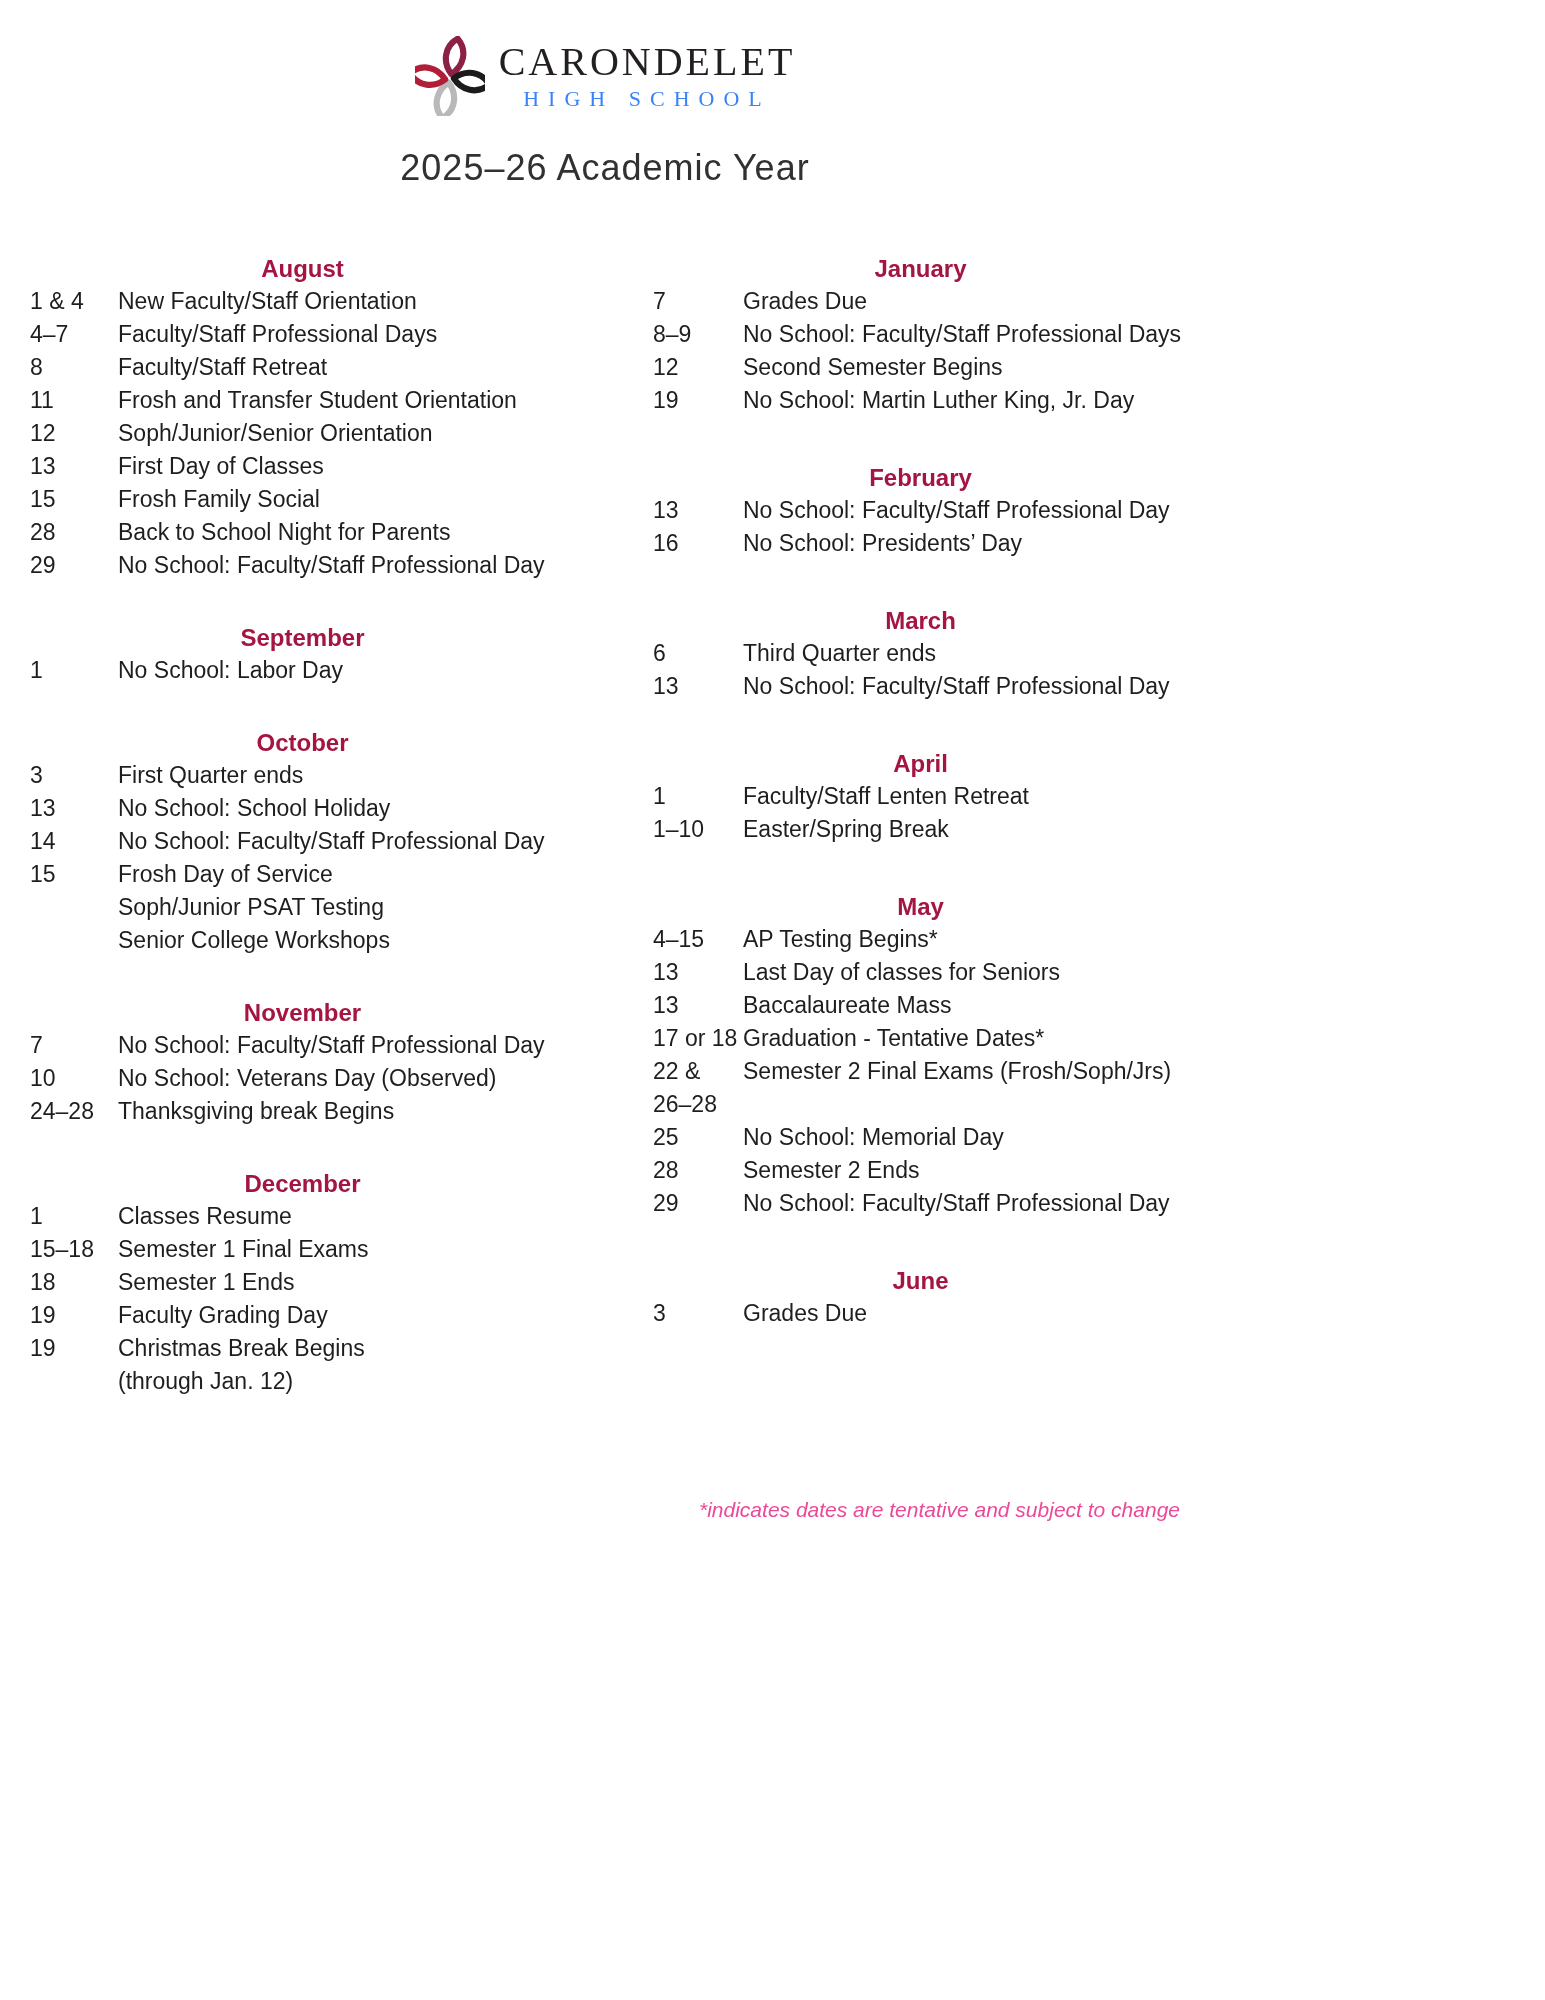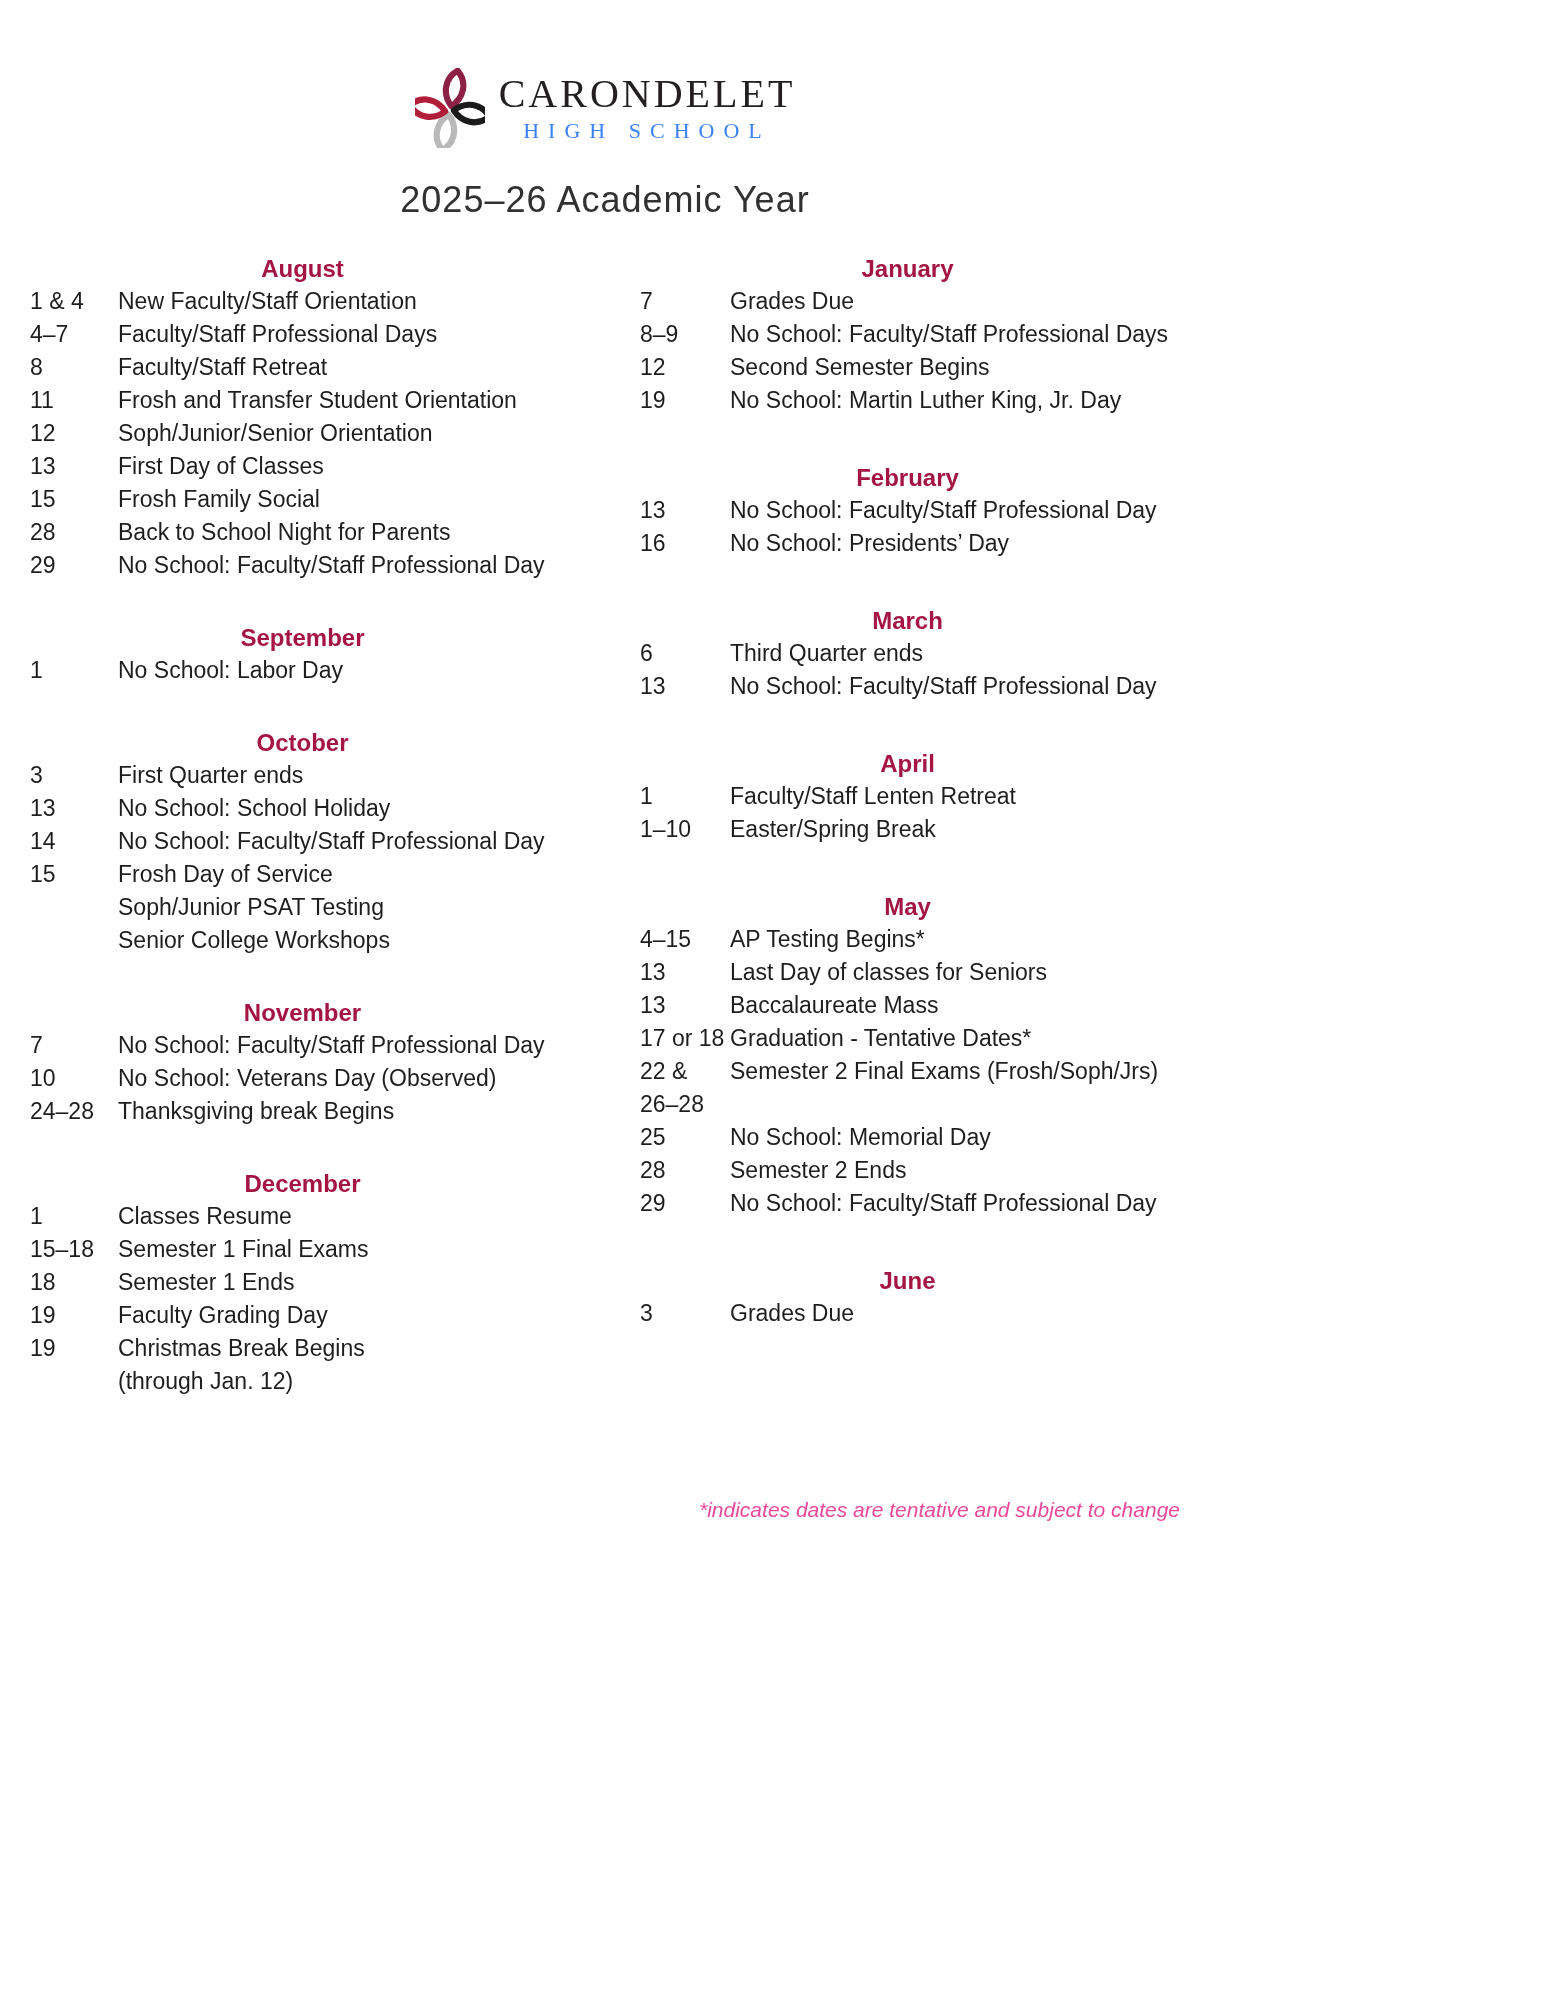--- a/index.html
+++ b/index.html
@@ -12,21 +12,21 @@
     width:1545px;height:2000px;
     background:#ffffff;
     font-family:"Liberation Sans","DejaVu Sans",sans-serif;
     color:var(--text);
     overflow:hidden;
   }
   
   .content-header{
     width:1150px;
     margin-left:30px;
-    padding-top:68px;
+    padding-top:36px;
     text-align:center;
   }
   .logo-row{
     display:inline-flex;
     align-items:center;
     gap:14px;
   }
   .logo-flower{flex:0 0 auto;}
   .logo-text{text-align:center;}
   .school-name{
@@ -55,21 +55,21 @@
     line-height:44px;
   }
   
   .columns{
     position:absolute;
     left:30px;top:252px;
     width:1150px;height:1700px;
   }
   .col{position:absolute;top:0;}
   .col-left{left:0;width:545px;}
-  .col-right{left:610px;width:535px;}
+  .col-right{left:623px;width:535px;}
   .month{margin:0 0 39px 0;}
   .col-right .month{margin-bottom:44px;}
   .month-name{
     margin:0;
     font-size:24px;
     font-weight:700;
     line-height:33px;
     text-align:center;
     color:var(--accent);
   }

